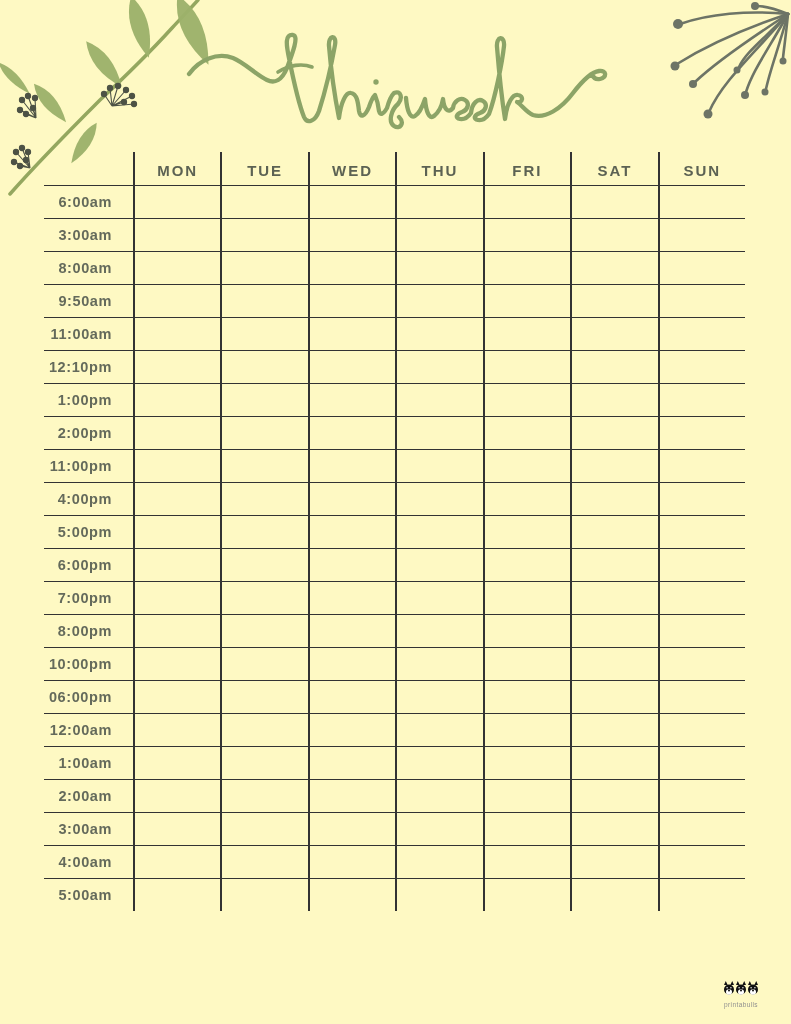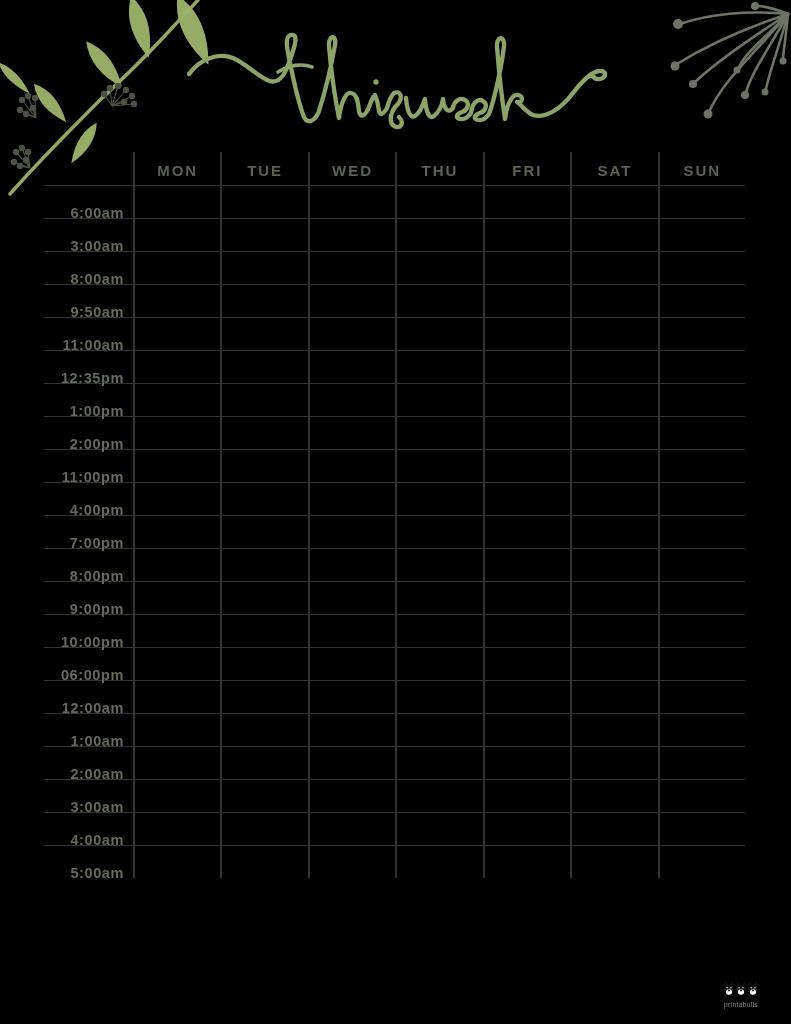--- a/index.html
+++ b/index.html
@@ -1,35 +1,35 @@
 <!DOCTYPE html>
 <html><head>
 <meta charset="utf-8">
 <style>
   * { box-sizing: border-box; margin: 0; padding: 0; }
   body { background: #ffffff; font-family: "Liberation Sans", sans-serif; }
-  .sheet { position: relative; width: 791px; height: 1024px; background: #000000; overflow: hidden; }
+  .sheet { position: relative; width: 791px; height: 1024px; background: #fef9c3; overflow: hidden; }
 
   
   .deco-left  { position: absolute; left: 0; top: 0; }
   .deco-right { position: absolute; left: 628px; top: 0; }
   .title-svg  { position: absolute; left: 183px; top: 30px; }
   .title-svg path { fill: none; stroke: #8ca467; stroke-width: 4.3; stroke-linecap: round; stroke-linejoin: round; }
   .title-svg path.xbar { stroke-width: 3.6; }
 
   
   .grid { position: absolute; left: 44px; top: 152px; width: 701px; }
   .hrow, .trow { display: grid; grid-template-columns: 89px repeat(7, 1fr); height: 33px; }
   .trow { border-top: 1.7px solid #333333; }
   .hcell, .cell { height: 100%; }
   .hcell + .hcell, .cell + .cell { border-left: 2px solid #333333; }
   .hcell { display: flex; align-items: center; justify-content: center;
            color: #5c6253; font-size: 15px; font-weight: 700; letter-spacing: 2px; padding-top: 3px; }
-  .cell.timecol { display: flex; align-items: center; justify-content: flex-end; padding-right: 9px;
-           color: #646a5b; font-size: 14.5px; font-weight: 700; letter-spacing: 0.6px; margin-top: 11px; }
+  .cell.timecol { display: flex; align-items: center; justify-content: flex-end; padding-right: 21px;
+           color: #646a5b; font-size: 14.5px; font-weight: 700; letter-spacing: 0.6px; }
 
   
   .logo { position: absolute; left: 714px; top: 981px; width: 54px; text-align: center; }
   .logo-text { font-size: 6.5px; color: #8f8f8f; letter-spacing: 0.4px; margin-top: -1px; }
 </style>
 </head>
 <body>
 
 <div class="sheet">
 
@@ -170,21 +170,21 @@
           <div class="cell timecol">11:00am</div>
           <div class="cell daycell"></div>
           <div class="cell daycell"></div>
           <div class="cell daycell"></div>
           <div class="cell daycell"></div>
           <div class="cell daycell"></div>
           <div class="cell daycell"></div>
           <div class="cell daycell"></div>
         </div>
         <div class="trow">
-          <div class="cell timecol">12:35pm</div>
+          <div class="cell timecol">12:10pm</div>
           <div class="cell daycell"></div>
           <div class="cell daycell"></div>
           <div class="cell daycell"></div>
           <div class="cell daycell"></div>
           <div class="cell daycell"></div>
           <div class="cell daycell"></div>
           <div class="cell daycell"></div>
         </div>
         <div class="trow">
           <div class="cell timecol">1:00pm</div>
@@ -220,41 +220,51 @@
           <div class="cell timecol">4:00pm</div>
           <div class="cell daycell"></div>
           <div class="cell daycell"></div>
           <div class="cell daycell"></div>
           <div class="cell daycell"></div>
           <div class="cell daycell"></div>
           <div class="cell daycell"></div>
           <div class="cell daycell"></div>
         </div>
         <div class="trow">
+          <div class="cell timecol">5:00pm</div>
+          <div class="cell daycell"></div>
+          <div class="cell daycell"></div>
+          <div class="cell daycell"></div>
+          <div class="cell daycell"></div>
+          <div class="cell daycell"></div>
+          <div class="cell daycell"></div>
+          <div class="cell daycell"></div>
+        </div>
+        <div class="trow">
+          <div class="cell timecol">6:00pm</div>
+          <div class="cell daycell"></div>
+          <div class="cell daycell"></div>
+          <div class="cell daycell"></div>
+          <div class="cell daycell"></div>
+          <div class="cell daycell"></div>
+          <div class="cell daycell"></div>
+          <div class="cell daycell"></div>
+        </div>
+        <div class="trow">
           <div class="cell timecol">7:00pm</div>
           <div class="cell daycell"></div>
           <div class="cell daycell"></div>
           <div class="cell daycell"></div>
           <div class="cell daycell"></div>
           <div class="cell daycell"></div>
           <div class="cell daycell"></div>
           <div class="cell daycell"></div>
         </div>
         <div class="trow">
           <div class="cell timecol">8:00pm</div>
-          <div class="cell daycell"></div>
-          <div class="cell daycell"></div>
-          <div class="cell daycell"></div>
-          <div class="cell daycell"></div>
-          <div class="cell daycell"></div>
-          <div class="cell daycell"></div>
-          <div class="cell daycell"></div>
-        </div>
-        <div class="trow">
-          <div class="cell timecol">9:00pm</div>
           <div class="cell daycell"></div>
           <div class="cell daycell"></div>
           <div class="cell daycell"></div>
           <div class="cell daycell"></div>
           <div class="cell daycell"></div>
           <div class="cell daycell"></div>
           <div class="cell daycell"></div>
         </div>
         <div class="trow">
           <div class="cell timecol">10:00pm</div>

